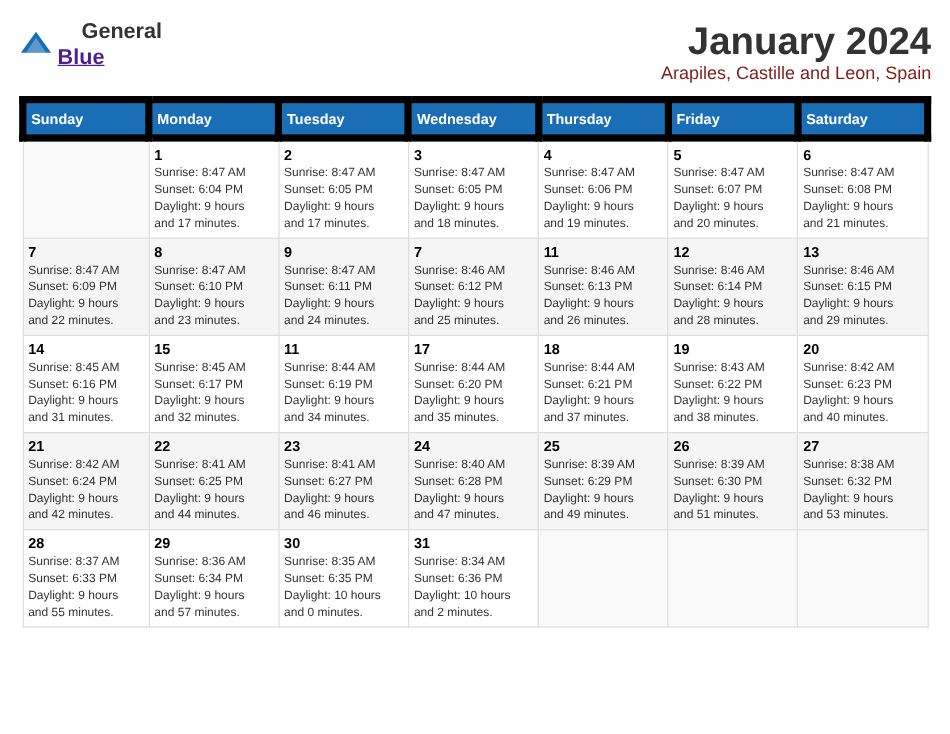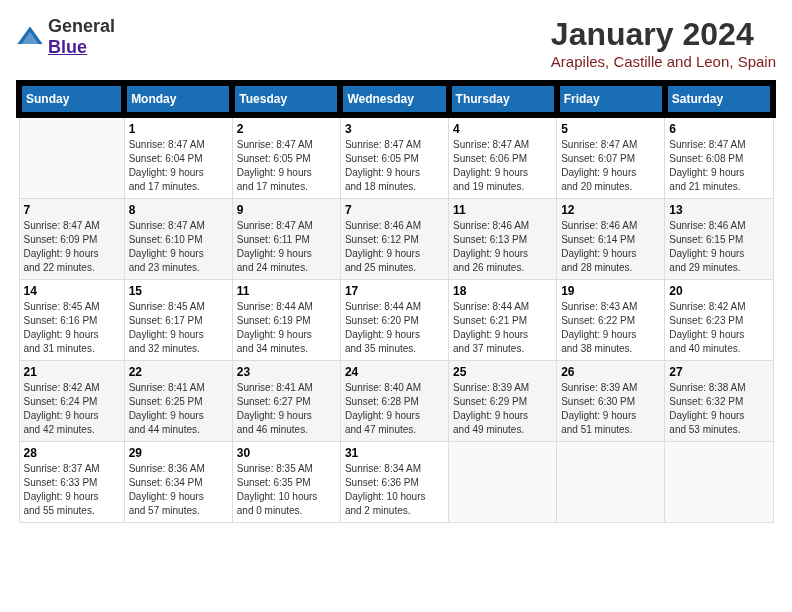--- a/index.html
+++ b/index.html
@@ -18,32 +18,34 @@
     }
     .logo {
       display: flex;
       align-items: center;
       gap: 4px;
     }
     .logo-text-general {
       font-size: 18px;
       font-weight: bold;
       color: #333;
+      margin-left: 20px;
     }
     .logo-text-blue {
       font-size: 18px;
       font-weight: bold;
       color: #4c1d95;
       text-decoration: underline;
     }
     .logo-icon {
       width: 28px;
       height: 28px;
     }
     .title-area {
+      text-align: right;
     }
     .main-title {
       font-size: 32px;
       font-weight: bold;
       color: #333;
     }
     .subtitle {
       font-size: 15px;
       color: #7f1d1d;
     }

